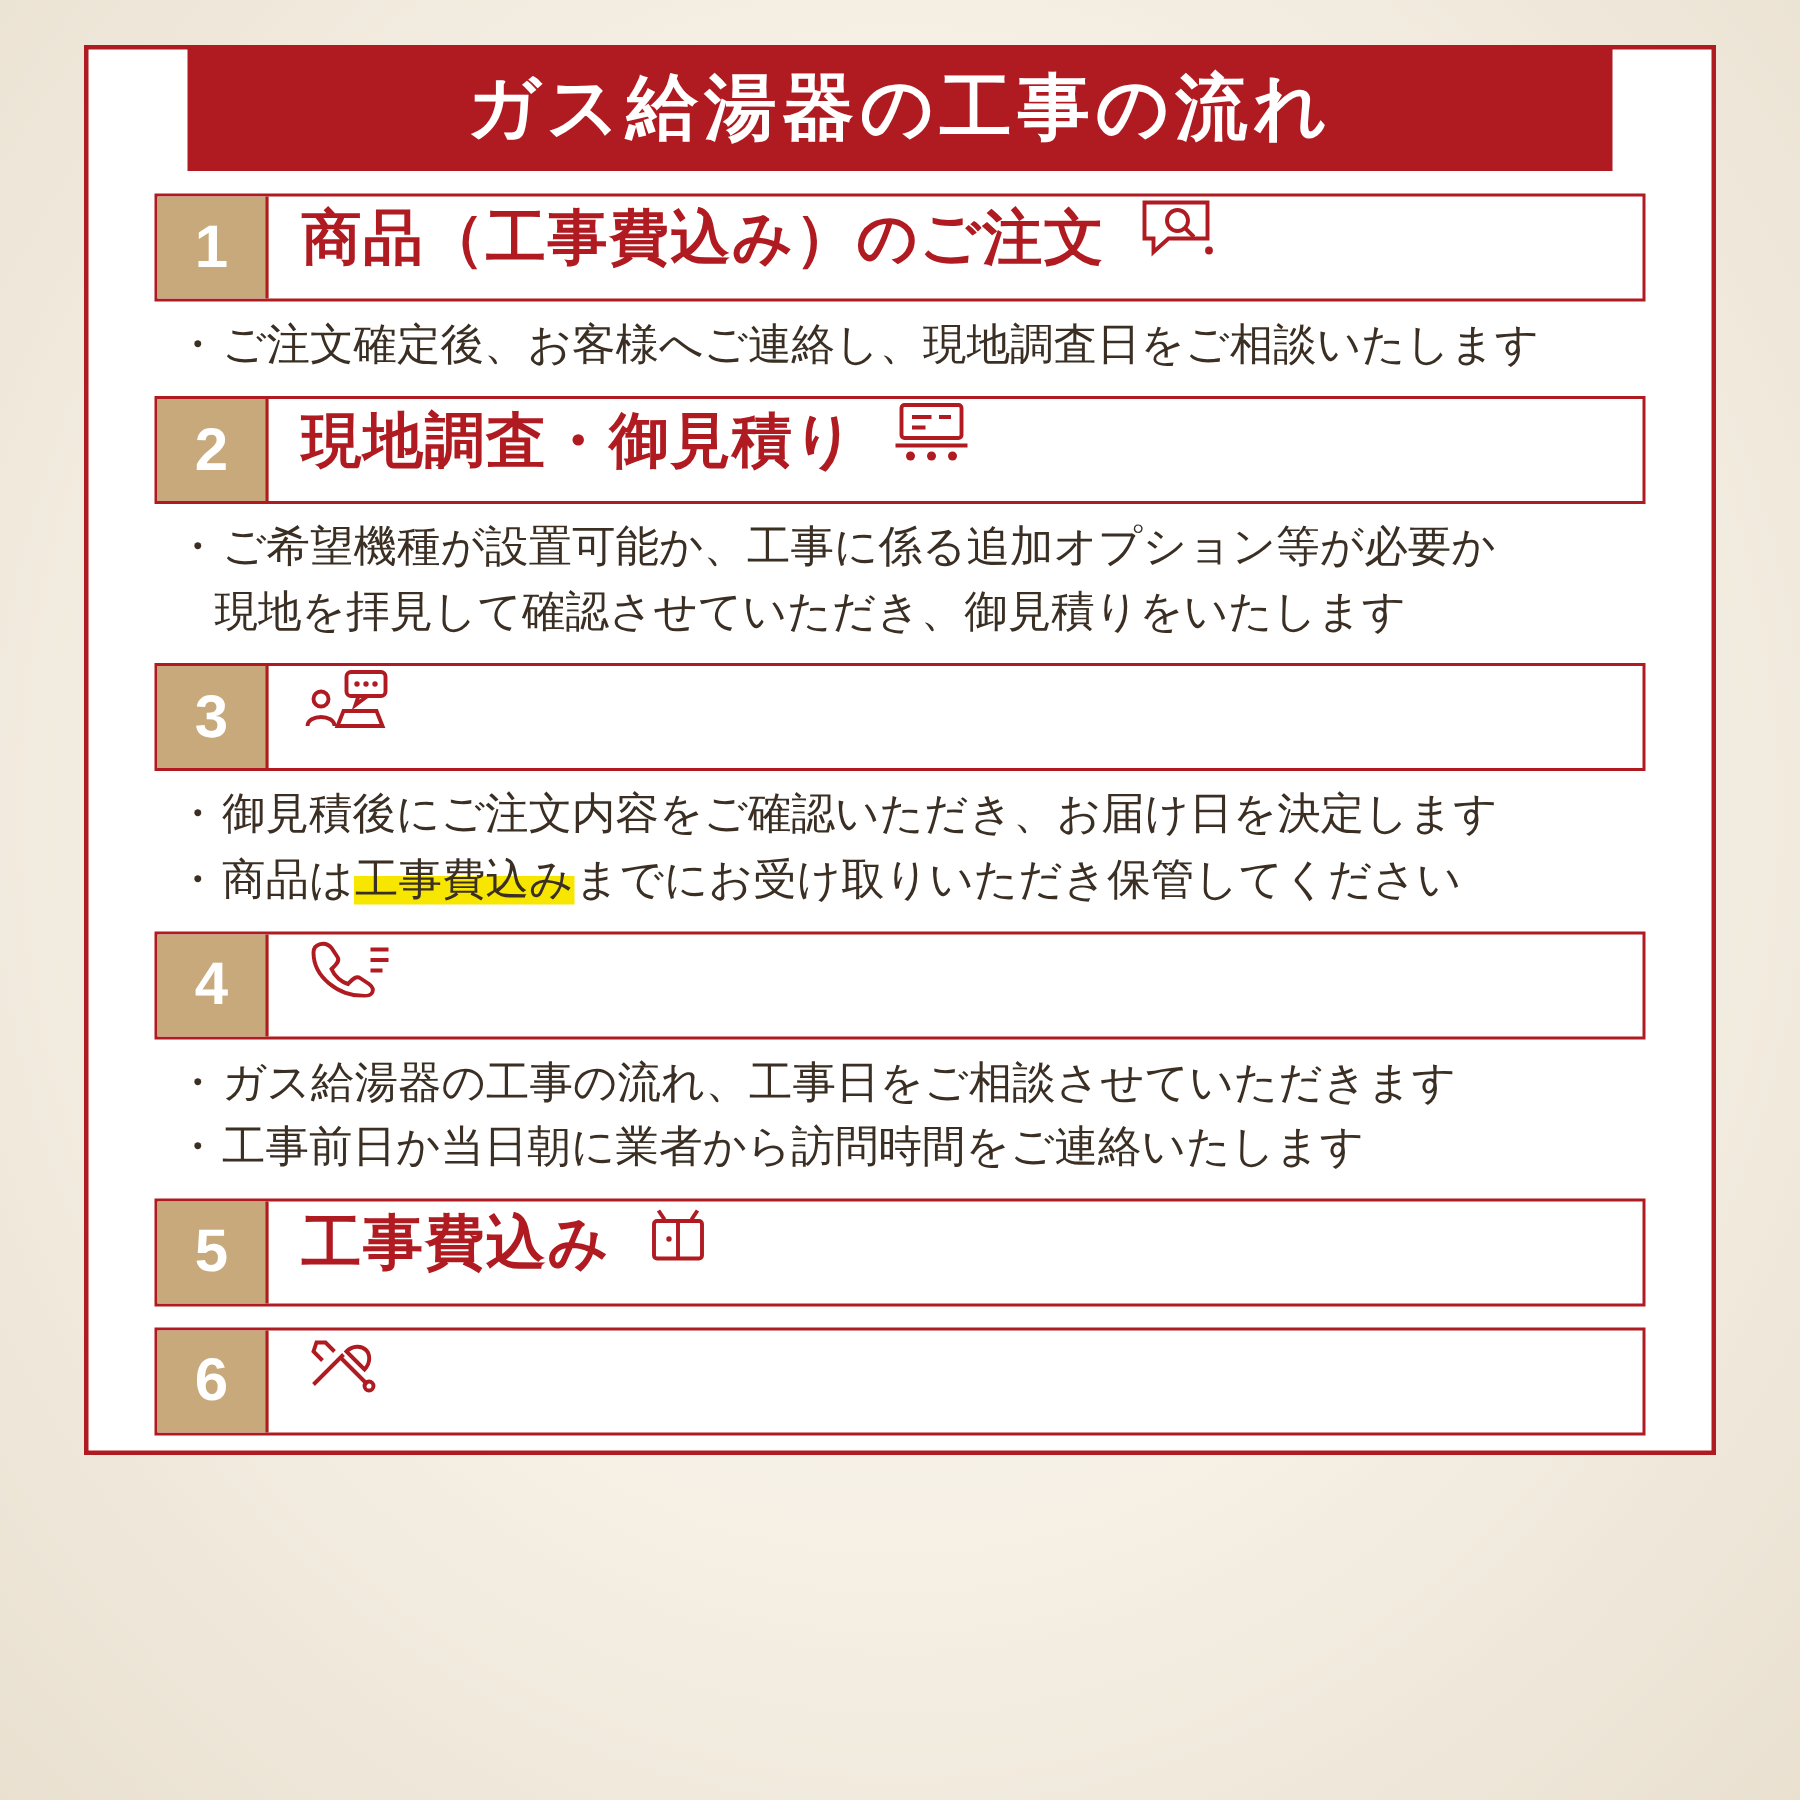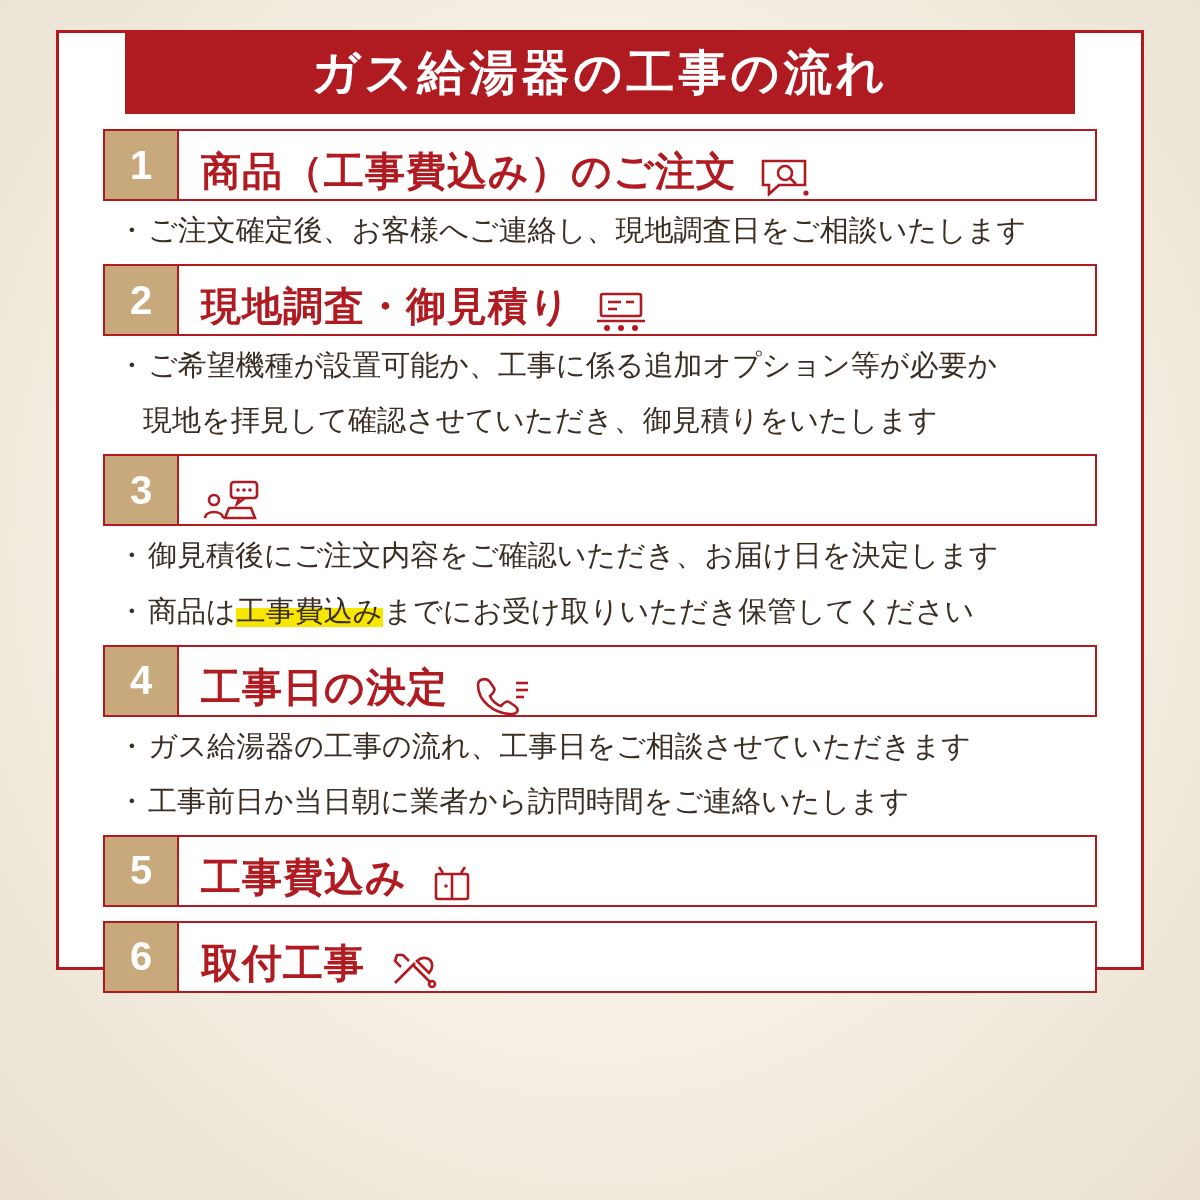--- a/index.html
+++ b/index.html
@@ -86,21 +86,21 @@
     font-weight: bold;
     display: flex;
     align-items: center;
     justify-content: center;
     border-right: 2px solid #b01b22;
     box-sizing: border-box;
   }
   .step-title-wrap {
     flex: 1;
     display: flex;
-    align-items: flex-end;
+    align-items: flex-start;
     padding-left: 22px;
     gap: 22px;
   }
   .step-title {
     color: #b01b22;
     font-size: 40px;
     font-weight: bold;
     letter-spacing: 1px;
     white-space: nowrap;
   }
@@ -116,21 +116,21 @@
     padding: 10px 6px 12px 14px;
   }
   .note {
     color: #3b2f24;
     font-size: 29px;
     line-height: 1.35;
     letter-spacing: 0px;
     display: flex;
     align-items: flex-start;
   }
-  .note + .note { margin-top: 16px; align-items: flex-end; }
+  .note + .note { margin-top: 4px; align-items: flex-end; }
   .note .bullet {
     margin-right: 2px;
     flex: 0 0 auto;
   }
   .note .note-text { flex: 1 1 auto; font-family: Liberation Serif, serif; }
   .note-text .hl {
     background: linear-gradient(to bottom, rgba(255,255,255,0) 40%, #f7e600 40%, #f7e600 100%);
     padding: 0 1px;
   }
 
@@ -231,21 +231,20 @@
             <span class="bullet">・</span>
             <span class="note-text"><span>商品は</span><span class="hl">工事費込み</span><span>までにお受け取りいただき保管してください</span></span>
           </div>
         </div>
       </div>
 
       <div class="step-block">
         <div class="step-head">
           <div class="step-num">4</div>
           <div class="step-title-wrap">
-            <span class="step-title">工事日の決定</span>
             <span class="step-icon">
               <svg width="62" height="42" viewBox="0 0 62 42" fill="none" stroke="#b01b22" stroke-width="2.6">
                 <path d="M8 12 C8 6 16 4 20 9 L24 15 C26 18 22 21 20 23 C22 28 27 32 31 33 C33 31 36 27 39 29 L45 33 C50 37 47 41 42 41 C24 41 8 28 8 12 Z"></path>
                 <line x1="46" y1="10" x2="58" y2="10"></line>
                 <line x1="46" y1="17" x2="58" y2="17"></line>
                 <line x1="46" y1="24" x2="54" y2="24"></line>
               </svg>
             </span>
           </div>
         </div>
@@ -276,21 +275,20 @@
               </svg>
             </span>
           </div>
         </div>
       </div>
 
       <div class="step-block no-notes">
         <div class="step-head">
           <div class="step-num">6</div>
           <div class="step-title-wrap">
-            <span class="step-title">取付工事</span>
             <span class="step-icon">
               <svg width="52" height="44" viewBox="0 0 52 44" fill="none" stroke="#b01b22" stroke-width="2.6">
                 <path d="M8 36 L28 16"></path>
                 <path d="M30 14 C34 10 40 10 43 13 C46 16 46 22 42 26 L36 20 Z"></path>
                 <path d="M44 36 L26 18"></path>
                 <path d="M22 14 L16 8 L10 8 L8 14 L14 20"></path>
                 <circle cx="45" cy="37" r="3"></circle>
               </svg>
             </span>
           </div>

